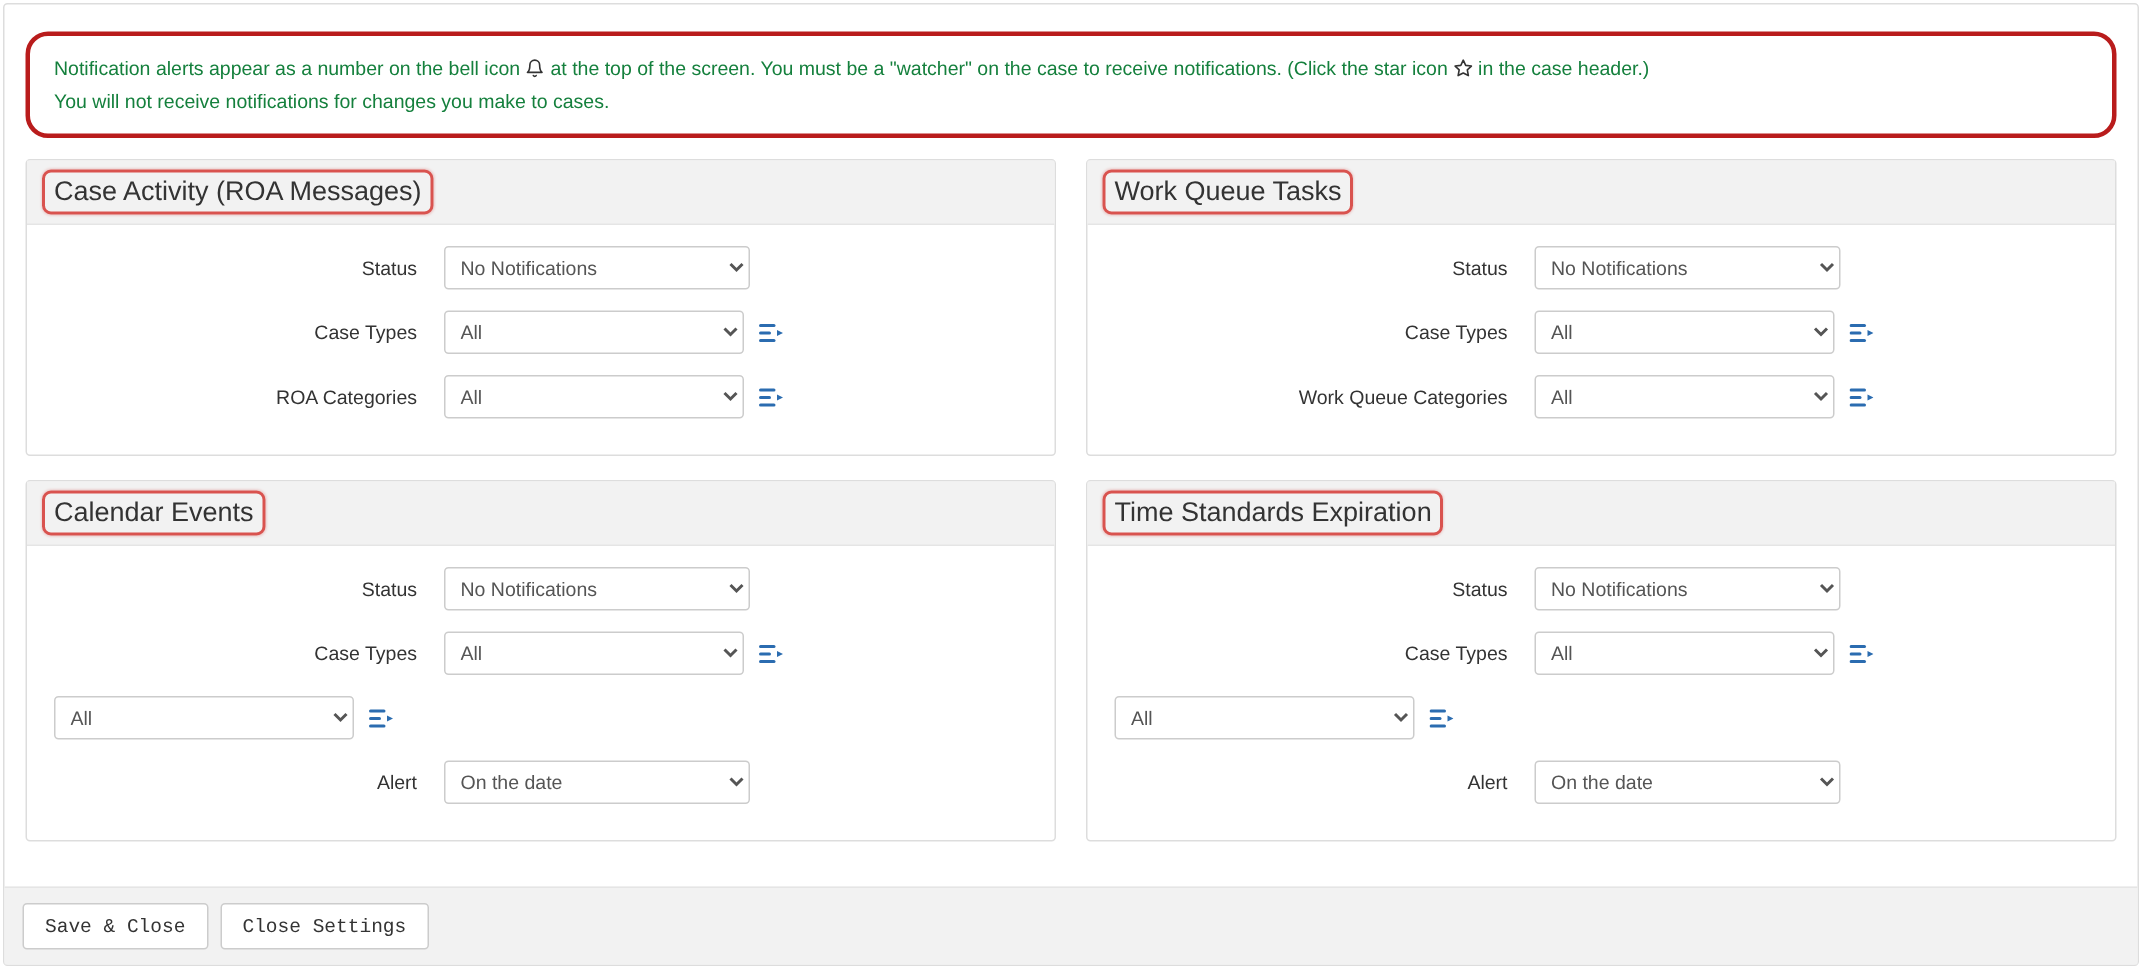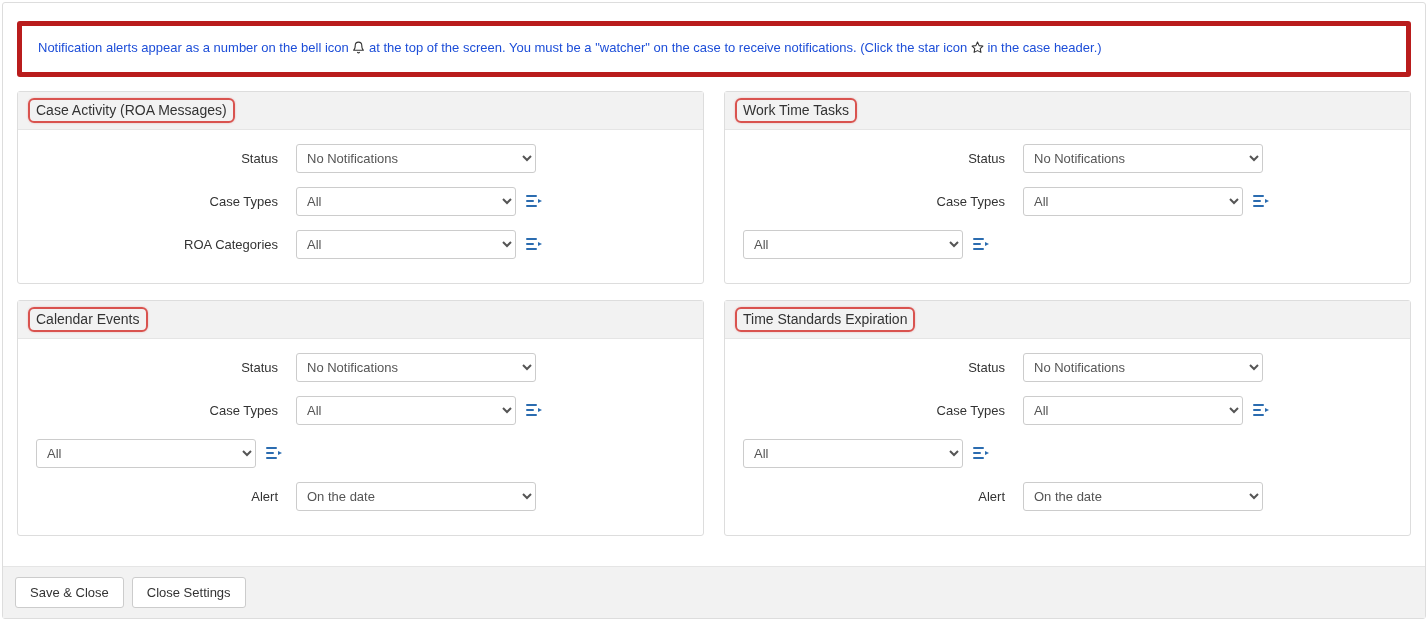--- a/index.html
+++ b/index.html
@@ -20,26 +20,26 @@
     background: #f2f2f2;
     border-bottom: 1px solid #e5e5e5;
     padding: 4px 10px;
     font-size: 15px;
     color: #333;
   }
   .content {
     padding: 10px 14px 14px 14px;
   }
   .intro-box {
-    border: 5px solid #b91c1c;
-    border-radius: 3px;
+    border: 3px solid #b91c1c;
+    border-radius: 15px;
     padding: 12px 16px;
     margin: 8px 0 14px 0;
     line-height: 1.5;
-    color: #1d4ed8;
+    color: #15803d;
   }
   .inline-icon { display:inline-block; vertical-align: -2px; }
   .grid {
     display: flex;
     flex-wrap: wrap;
     gap: 16px 20px;
   }
   .col {
     flex: 1 1 0;
     min-width: 0;
@@ -53,21 +53,21 @@
     background: #f2f2f2;
     border-bottom: 1px solid #e5e5e5;
     padding: 6px 10px;
     display: flex;
   }
   .panel-title {
     display: inline-block;
     border: 2px solid #d9534f;
     border-radius: 6px;
     padding: 2px 6px 3px 6px;
-    font-size: 14px;
+    font-size: 18px;
     color: #333;
     box-shadow: 0 0 2px rgba(217,83,79,.4);
   }
   .panel-body {
     padding: 14px 18px 20px 18px;
   }
   .form-row {
     display: flex;
     align-items: center;
     margin-bottom: 14px;
@@ -94,38 +94,38 @@
   }
   select.form-select {
     font-family: inherit;
     font-size: 13px;
     padding: 5px 6px;
     border: 1px solid #ccc;
     border-radius: 3px;
     background: #fff;
     color: #555;
   }
-  .w-status { width: 240px; }
-  .w-ct { width: 220px; }
+  .w-status { width: 204px; }
+  .w-ct { width: 200px; }
   .list-icon {
     color: #2b6cb0;
     cursor: pointer;
     display: inline-flex;
     align-items: center;
     gap: 0;
   }
   .footer-bar {
     background: #f2f2f2;
     padding: 10px 12px;
     border-top: 1px solid #e5e5e5;
     display: flex;
     gap: 8px;
   }
   .btn {
-    font-family: Liberation Sans, sans-serif;
+    font-family: Liberation Mono, monospace;
     font-size: 13px;
     padding: 7px 14px;
     border: 1px solid #ccc;
     border-radius: 3px;
     background: #fff;
     color: #333;
     cursor: pointer;
   }
 </style>
 </head>
@@ -144,20 +144,21 @@
             </svg>
         </span>
         <span> at the top of the screen. You must be a "watcher" on the case to receive notifications. (Click the star icon </span>
         <span class="inline-icon">
           <svg width="13" height="13" viewBox="0 0 24 24" fill="none" stroke="#333" stroke-width="2" stroke-linecap="round" stroke-linejoin="round">
               <polygon points="12 2 15 8.5 22 9.3 17 14 18.3 21 12 17.8 5.7 21 7 14 2 9.3 9 8.5 12 2"></polygon>
             </svg>
         </span>
         <span> in the case header.)</span>
       </div>
+      <div>You will not receive notifications for changes you make to cases.</div>
     </div>
 
     <div class="grid">
 
       <div class="col">
 
         <div class="panel">
           <div class="panel-header">
             <span class="panel-title">Case Activity (ROA Messages)</span>
           </div>
@@ -266,21 +267,21 @@
               </div>
             </div>
           </div>
         </div>
       </div>
 
       <div class="col">
 
         <div class="panel">
           <div class="panel-header">
-            <span class="panel-title">Work Time Tasks</span>
+            <span class="panel-title">Work Queue Tasks</span>
           </div>
           <div class="panel-body">
             <div class="form-row">
               <div class="form-label-r">Status</div>
               <div class="form-control-wrap">
                 <select class="form-select w-status">
                   <option>No Notifications</option>
                 </select>
               </div>
             </div>
@@ -296,20 +297,21 @@
                         <line x1="1" y1="2" x2="10" y2="2"></line>
                         <line x1="1" y1="7" x2="7" y2="7"></line>
                         <line x1="1" y1="12" x2="10" y2="12"></line>
                       </g>
                       <polygon points="12,5 16,7 12,9" fill="#2b6cb0"></polygon>
                     </svg>
                 </span>
               </div>
             </div>
             <div class="form-row">
+              <div class="form-label-r">Work Queue Categories</div>
               <div class="form-control-wrap">
                 <select class="form-select w-ct">
                   <option>All</option>
                 </select>
                 <span class="list-icon">
                   <svg width="16" height="14" viewBox="0 0 16 14">
                       <g stroke="#2b6cb0" stroke-width="2" stroke-linecap="round">
                         <line x1="1" y1="2" x2="10" y2="2"></line>
                         <line x1="1" y1="7" x2="7" y2="7"></line>
                         <line x1="1" y1="12" x2="10" y2="12"></line>

